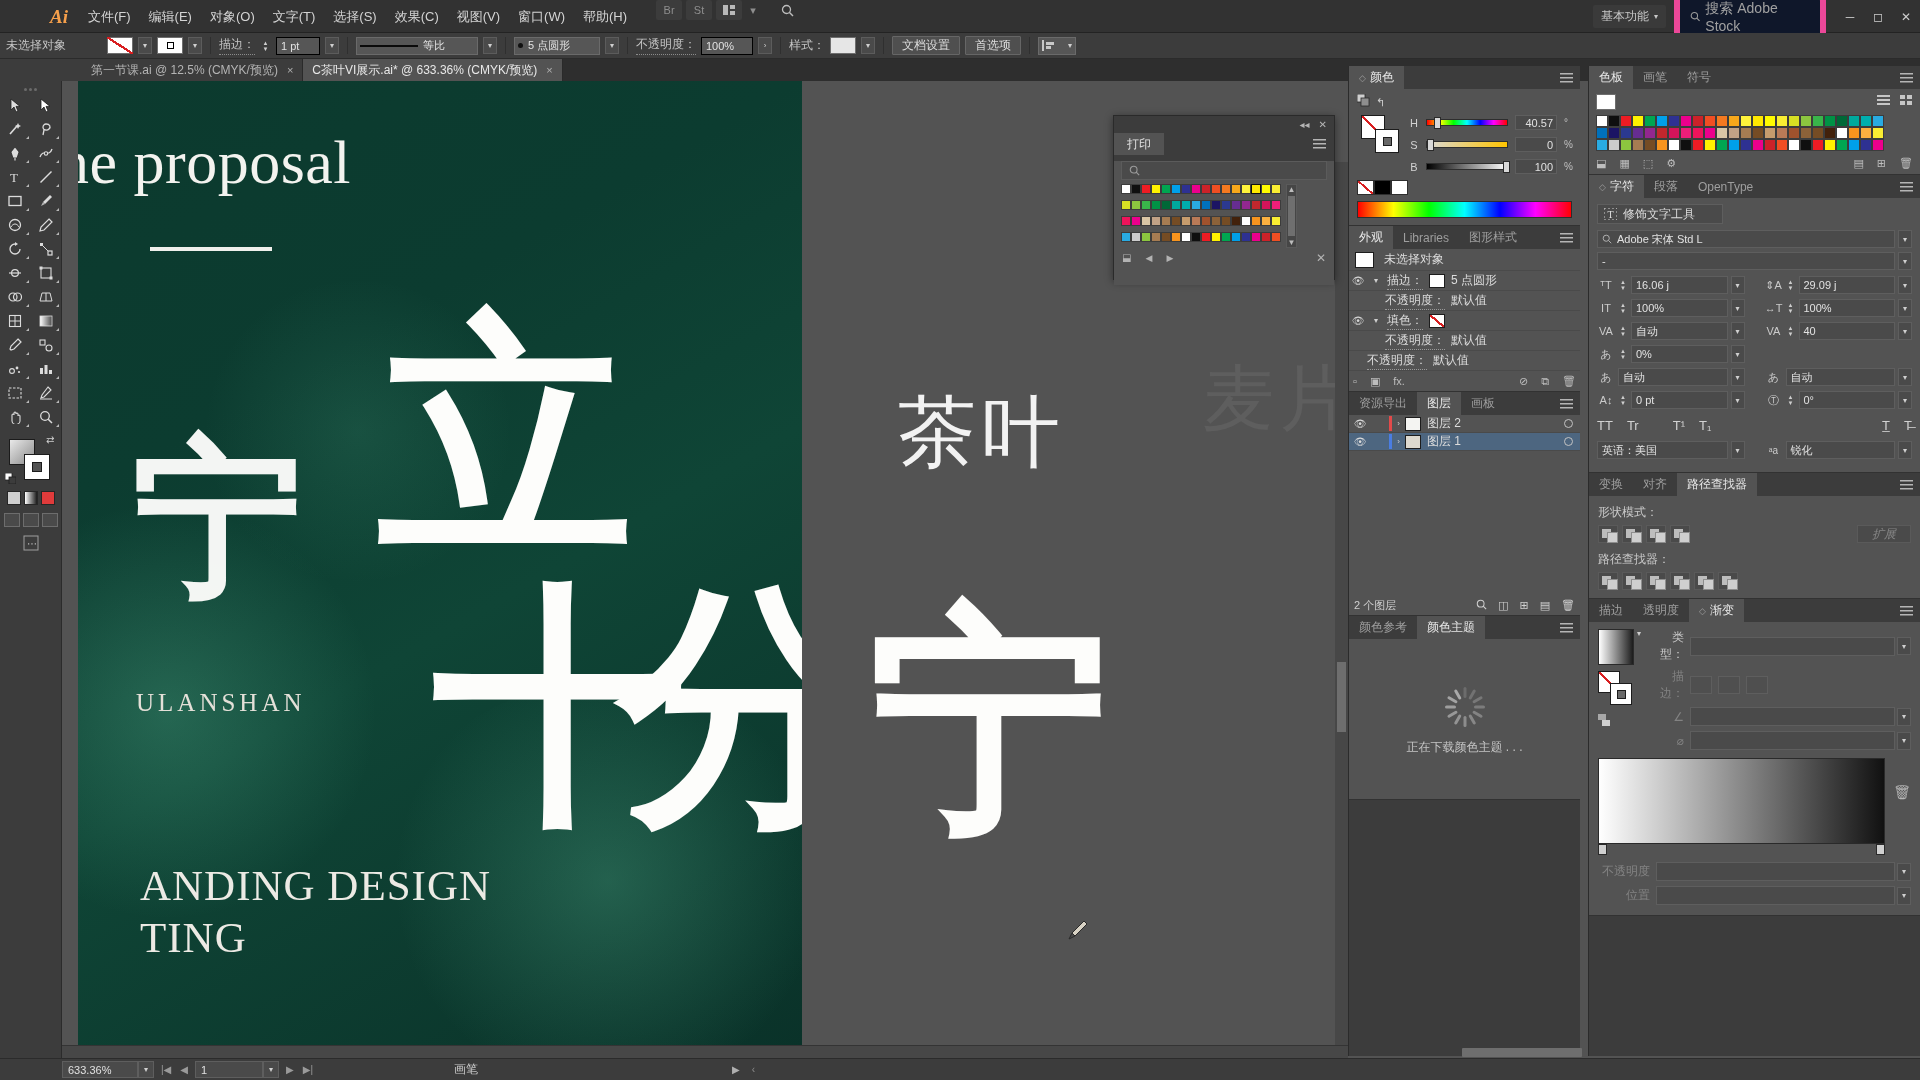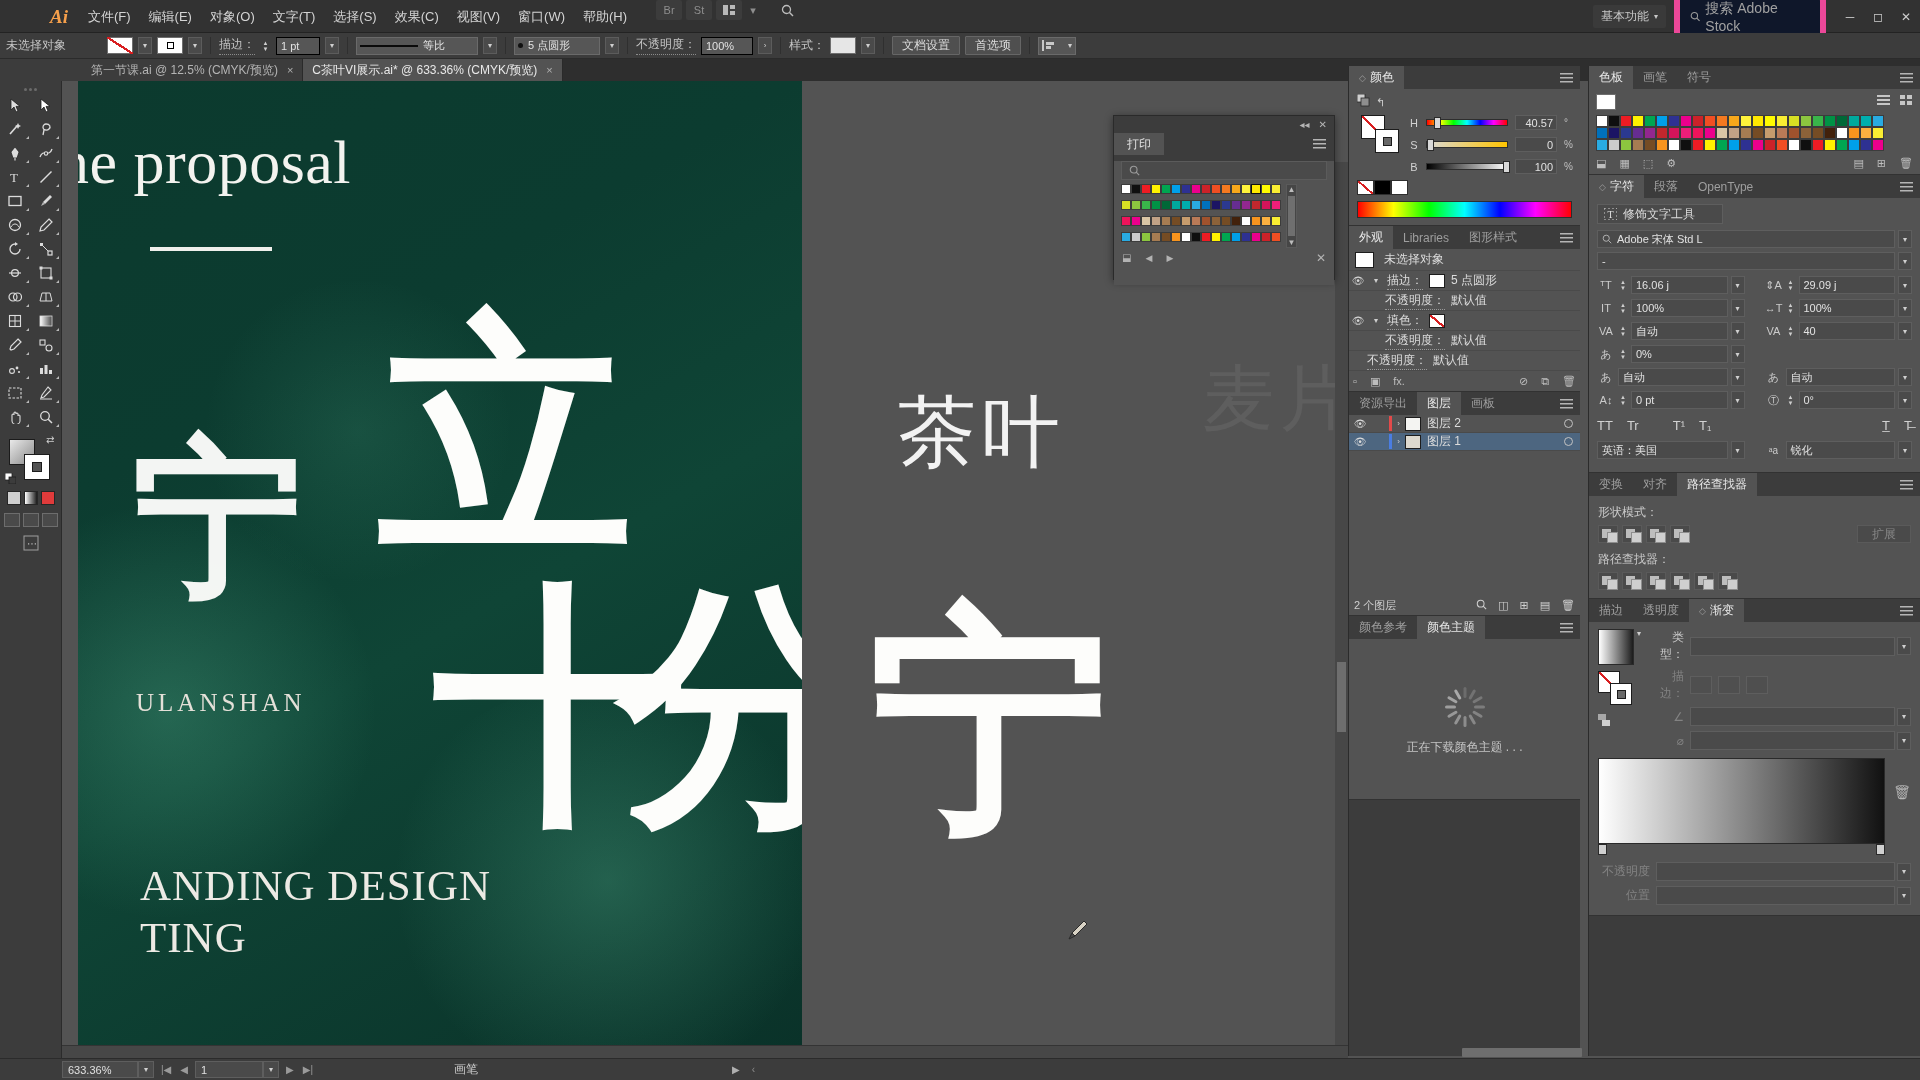--- a/index.html
+++ b/index.html
@@ -344,21 +344,21 @@
   .ch-half { display:flex; align-items:center; gap:3px; flex:1; }
   .ch-stepper { width:10px; display:flex; flex-direction:column; align-items:center; color:#cfcfcf; font-size:6px; line-height:6px;}
   .ch-btnrow { display:flex; align-items:center; gap:14px; height:22px; color:#d2d2d2; font-size:13px; }
   .tool-strip {
     height:20px; background:#4a4a4a; border:1px solid #5e5e5e; display:flex;
     align-items:center; gap:6px; padding:0 6px; font-size:12px; color:#dcdcdc; width:126px;
   }
 
   
   .pf-lab { font-size:12px; color:#c9c9c9; margin:4px 0 4px; }
-  .pf-icons { display:flex; gap:4px; align-items:flex-start; }
+  .pf-icons { display:flex; gap:4px; align-items:flex-start;font-style:italic; }
   .pf-ic { width:20px;height:18px; background:#4a4a4a; border:1px solid #5a5a5a; position:relative; }
   .pf-ic::before { content:''; position:absolute; left:3px; top:3px; width:9px;height:9px; background:#bdbdbd; }
   .pf-ic::after { content:''; position:absolute; left:8px; top:6px; width:9px;height:9px; background:#cfcfcf; border:1px solid #8e8e8e; }
   .pf-expand {
     margin-left:auto; height:18px; padding:0 14px; background:#4a4a4a; border:1px solid #5a5a5a;
     color:#868686; font-size:12px; display:flex; align-items:center;
   }
 
   
   .gr-thumb { width:36px;height:36px;border:1px solid #2a2a2a; background:linear-gradient(90deg,#fff,#1c1c1c); }

